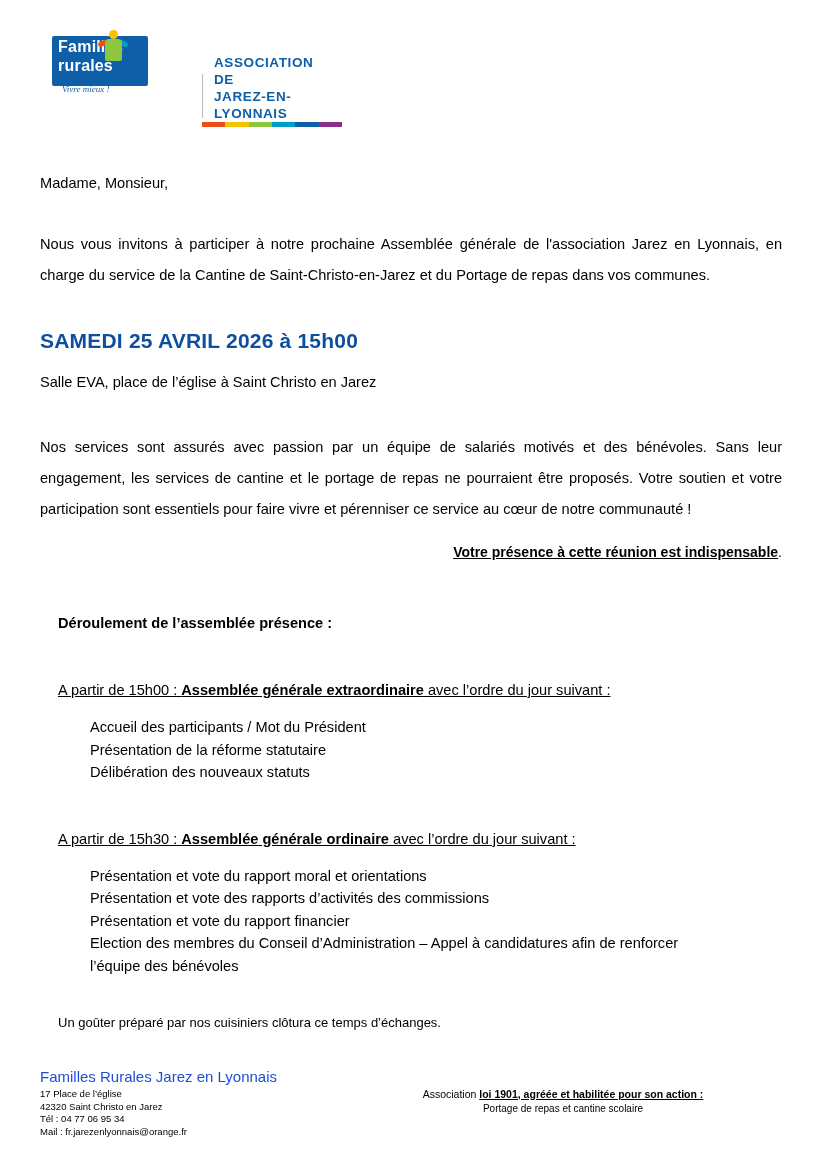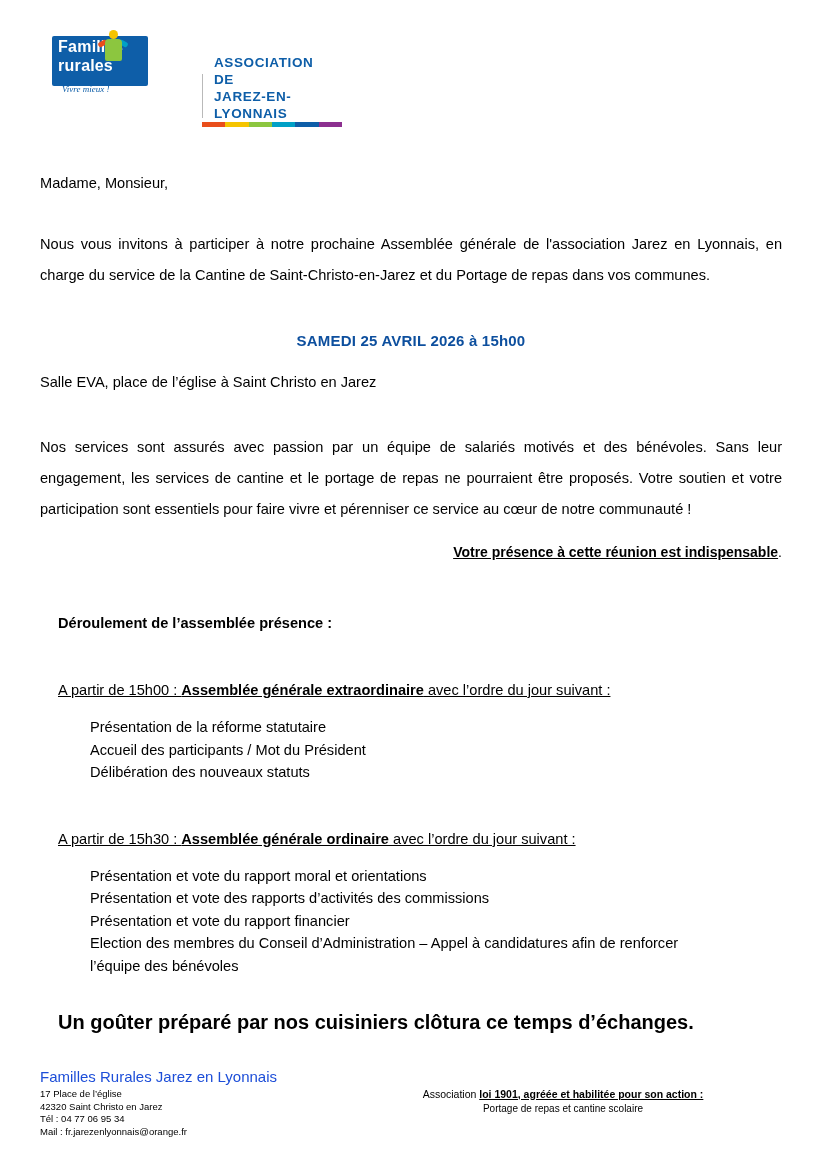--- a/index.html
+++ b/index.html
@@ -156,24 +156,24 @@
     font-size: 14.6px;
     line-height: 31px;
     color: #000000;
   }
   p { margin: 0; }
   .just { text-align: justify; }
   .mt-2 { margin-top: 30px; }
   .mt-3 { margin-top: 34px; }
 
   .meeting-date {
-    text-align: center;
+    text-align: left;
     color: #0d4f9e;
     font-weight: bold;
-    font-size: 15px;
+    font-size: 21px;
     margin-top: 34px;
     letter-spacing: 0.2px;
   }
   .meeting-place {
     text-align: left;
     font-size: 14.6px;
     margin-top: 11px;
   }
   .center-underline {
     text-align: right;
@@ -206,22 +206,21 @@
   .agenda-list div { white-space: nowrap; }
   .agenda-wrap {
     margin: 0 0 0 50px;
     font-size: 14.6px;
     line-height: 22.5px;
     width: 640px;
   }
   .closing {
     margin-top: 30px;
     margin-left: 18px;
-    font-size: 20px;
-    font-weight: bold;
+    font-size: 13px;
   }
 
   
   .footer {
     position: absolute;
     left: 40px;
     top: 1068px;
     width: 746px;
   }
   .footer-left {
@@ -301,22 +300,22 @@
     <p class="meeting-place">Salle EVA, place de l’église à Saint Christo en Jarez</p>
 
     <p class="just mt-3">Nos services sont assurés avec passion par un équipe de salariés motivés et des bénévoles. Sans leur engagement, les services de cantine et le portage de repas ne pourraient être proposés. Votre soutien et votre participation sont essentiels pour faire vivre et pérenniser ce service au cœur de notre communauté !</p>
 
     <p class="center-underline"><span class="u">Votre présence à cette réunion est indispensable</span><span>.</span></p>
 
     <p class="section-title">Déroulement de l’assemblée présence :</p>
 
     <p class="agenda-head"><span class="lead">A partir de 15h00 : </span><span class="strong">Assemblée générale extraordinaire</span><span class="tail"> avec l’ordre du jour suivant : </span></p>
     <div class="agenda-list">
+      <div>Accueil des participants / Mot du Président</div>
       <div>Présentation de la réforme statutaire</div>
-      <div>Accueil des participants / Mot du Président</div>
       <div>Délibération des nouveaux statuts</div>
     </div>
 
     <p class="agenda-head" style="margin-top:40px"><span class="lead">A partir de 15h30 : </span><span class="strong">Assemblée générale ordinaire</span><span class="tail"> avec l’ordre du jour suivant : </span></p>
     <div class="agenda-list">
       <div>Présentation et vote du rapport moral et orientations</div>
       <div>Présentation et vote des rapports d’activités des commissions</div>
       <div>Présentation et vote du rapport financier</div>
     </div>
     <div class="agenda-wrap"><span>Election des membres du Conseil d’Administration – </span><span class="b">Appel à candidatures afin de renforcer l’équipe des bénévoles</span></div>

